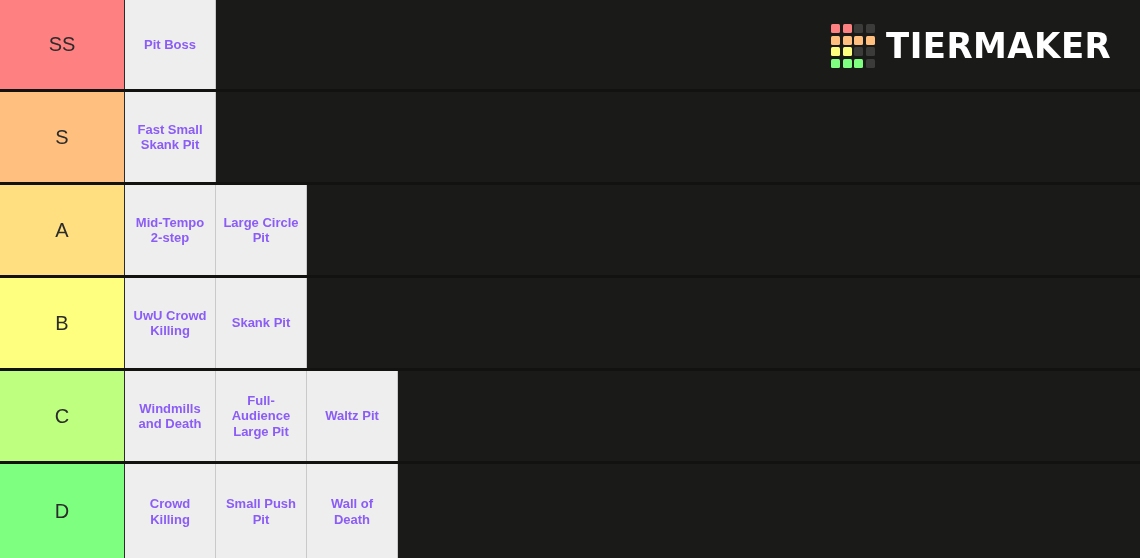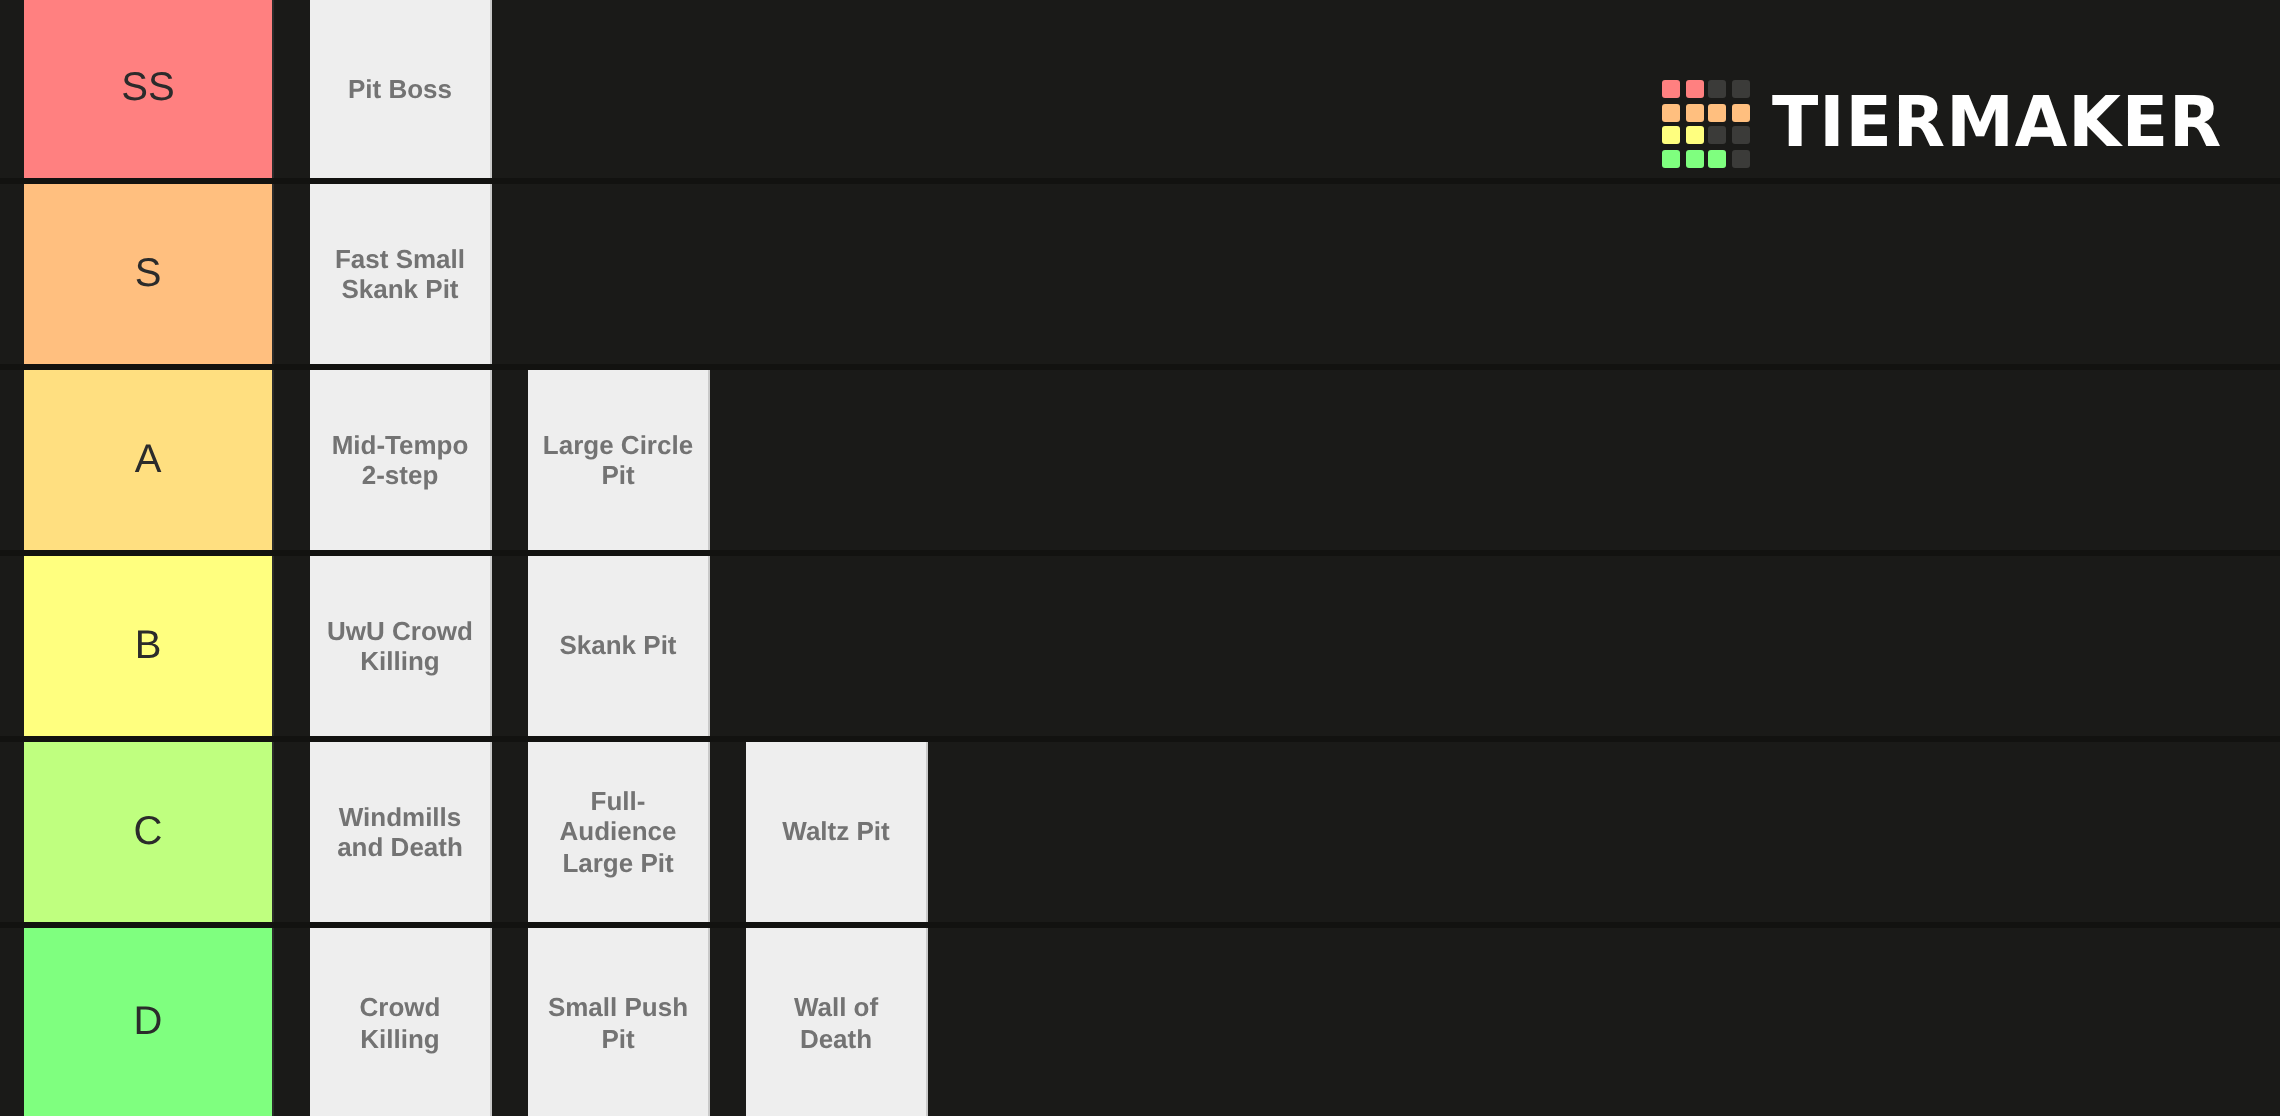--- a/index.html
+++ b/index.html
@@ -19,21 +19,21 @@
     width: 1140px;
     height: 558px;
     background: #1a1a18;
     display: flex;
     flex-direction: column;
   }
 
   
   .brand-bar {
     position: absolute;
-    top: 16px;
+    top: 0;
     right: 0;
     width: 300px;
     height: 92px;
     display: flex;
     align-items: center;
     justify-content: flex-end;
     padding-right: 22px;
     box-sizing: border-box;
     z-index: 5;
     pointer-events: none;
@@ -95,21 +95,20 @@
     min-width: 125px;
     display: flex;
     align-items: center;
     justify-content: center;
     color: #2b2b2b;
     font-size: 20px;
     font-weight: 400;
     font-family: "Liberation Sans", sans-serif;
     box-sizing: border-box;
     border-right: 1px solid #2b2b2b;
-    margin-left: 12px;
   }
 
   .tier-items {
     display: flex;
     align-items: stretch;
     flex: 1 1 auto;
     min-width: 0;
     background: transparent;
   }
 
@@ -117,27 +116,26 @@
     width: 91px;
     min-width: 91px;
     background: #eeeeee;
     border-right: 1px solid #c9c9c9;
     box-sizing: border-box;
     display: flex;
     align-items: center;
     justify-content: center;
     text-align: center;
     padding: 3px 5px;
-    color: #737373;
+    color: #8b5cf6;
     font-size: 13px;
     font-weight: 700;
     line-height: 1.18;
     font-family: "Liberation Sans", sans-serif;
     overflow: hidden;
-    margin-left: 18px;
   }
   .tier-item:last-child {
     border-right: none;
   }
 
   .tier-empty {
     flex: 1 1 auto;
     background: #1a1a18;
   }
 </style>

